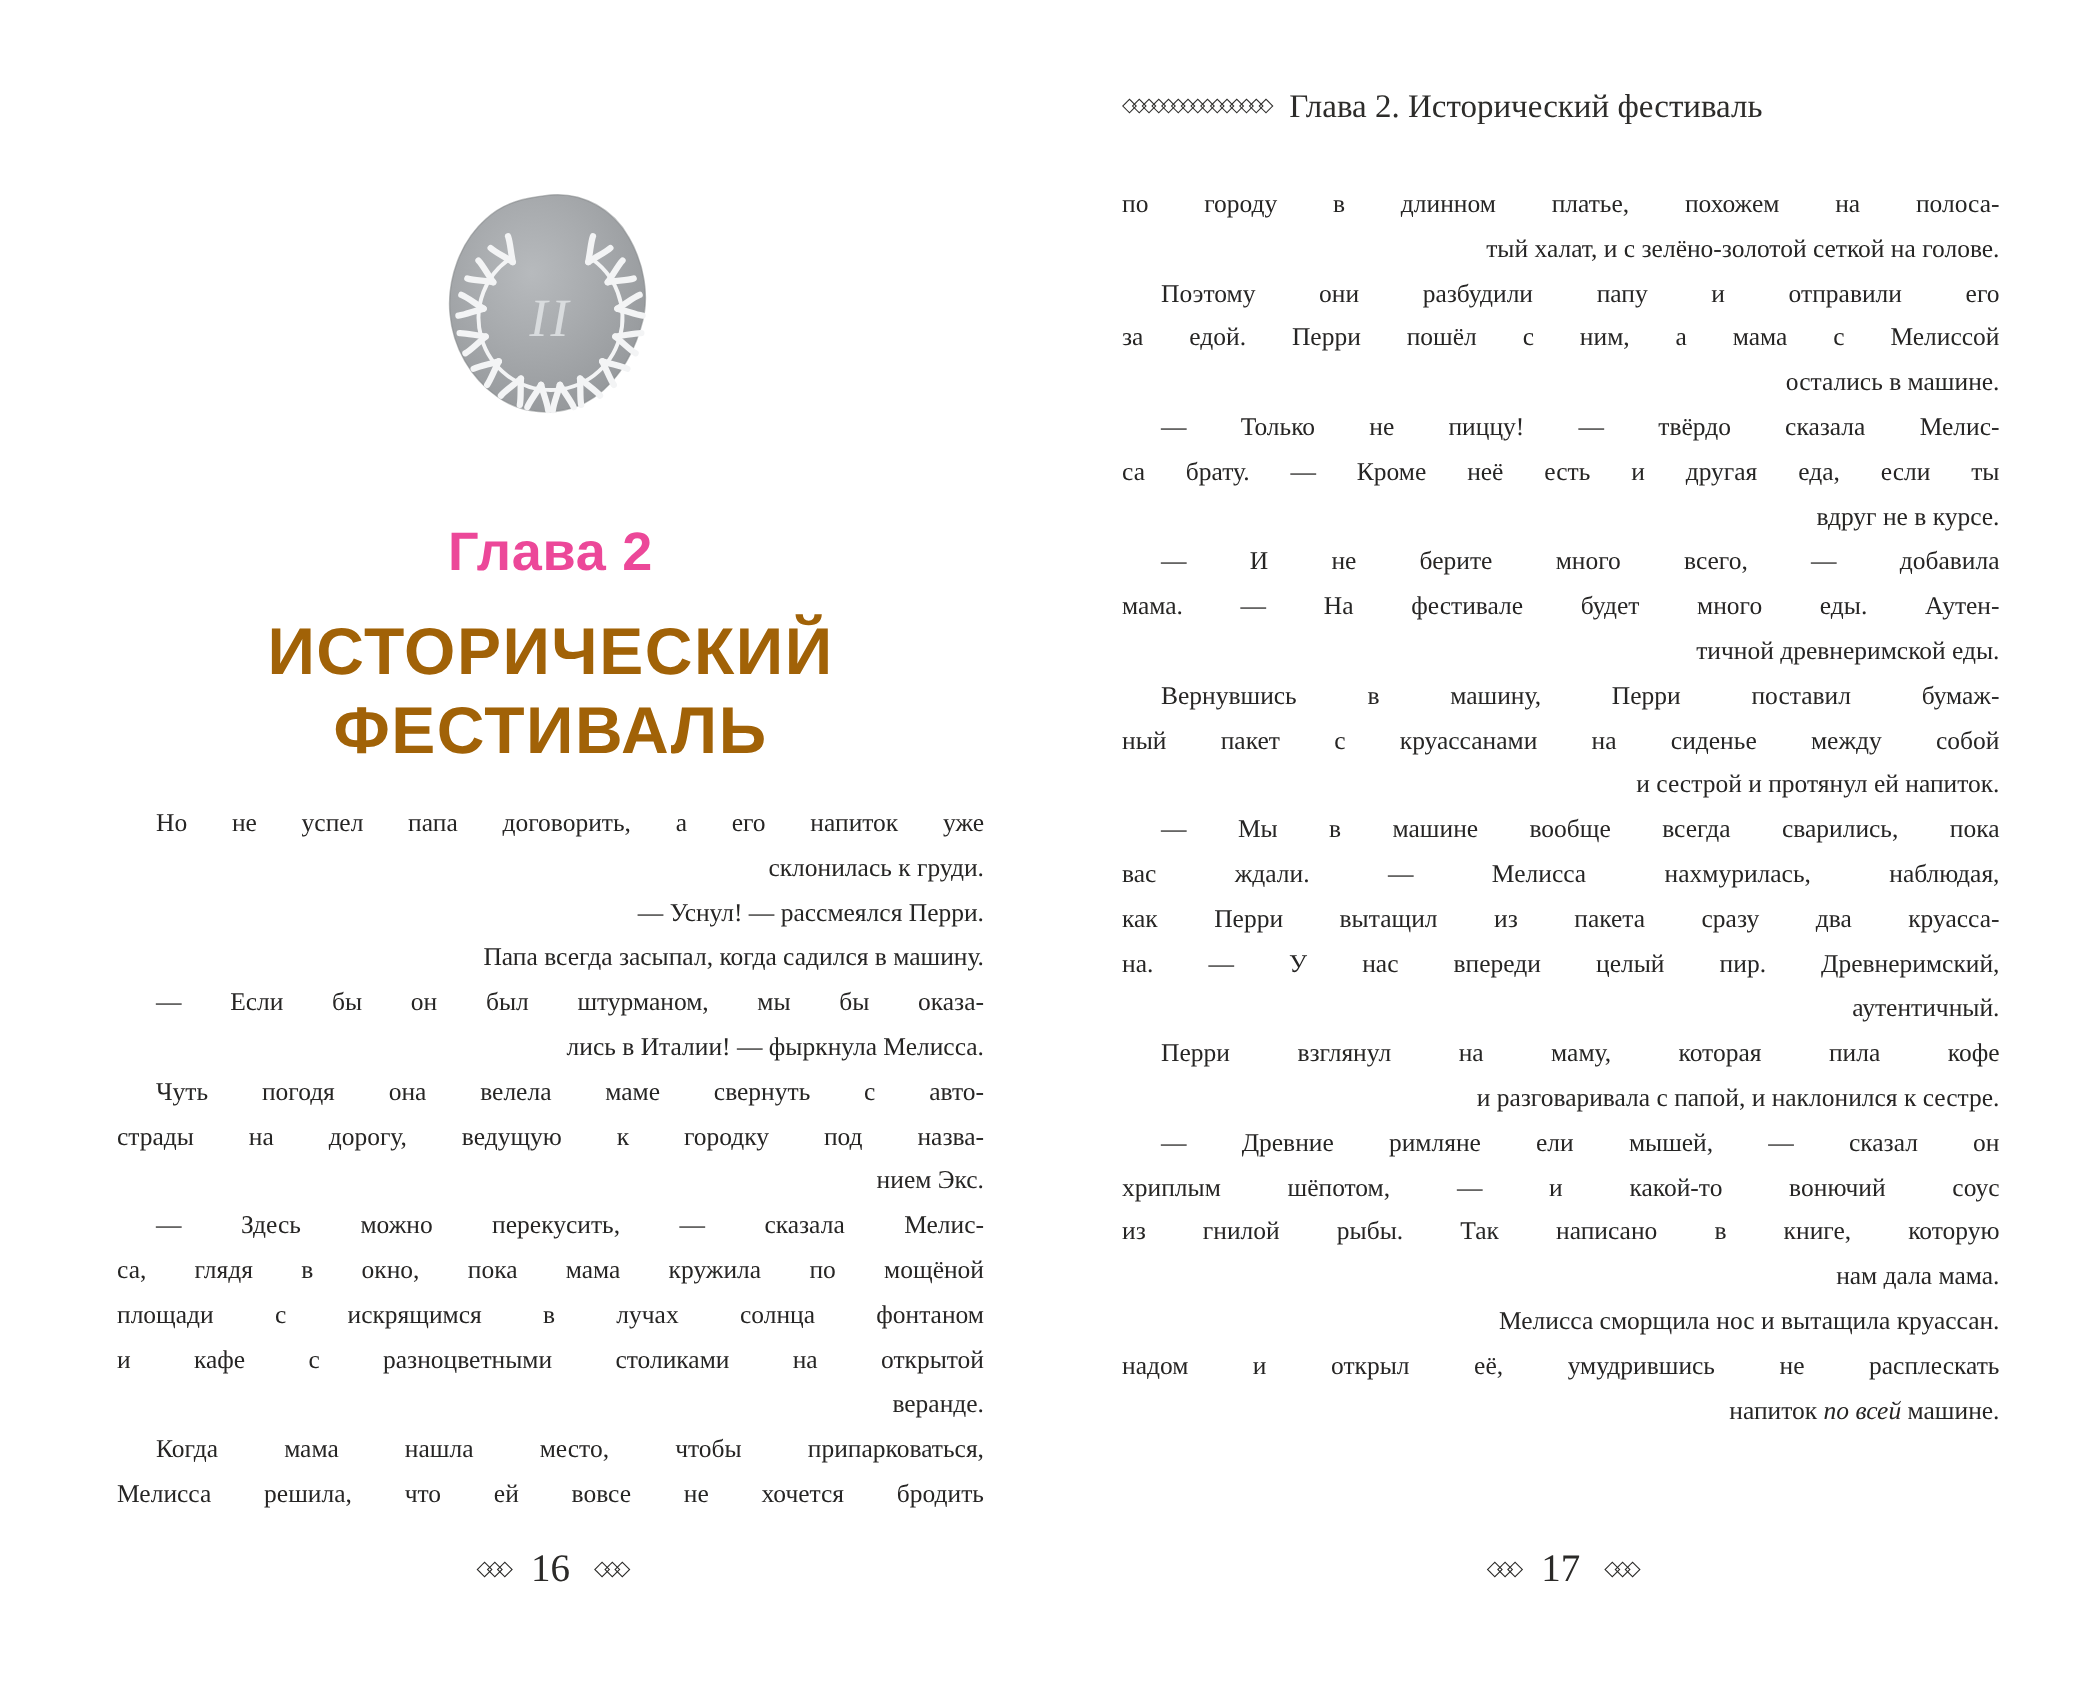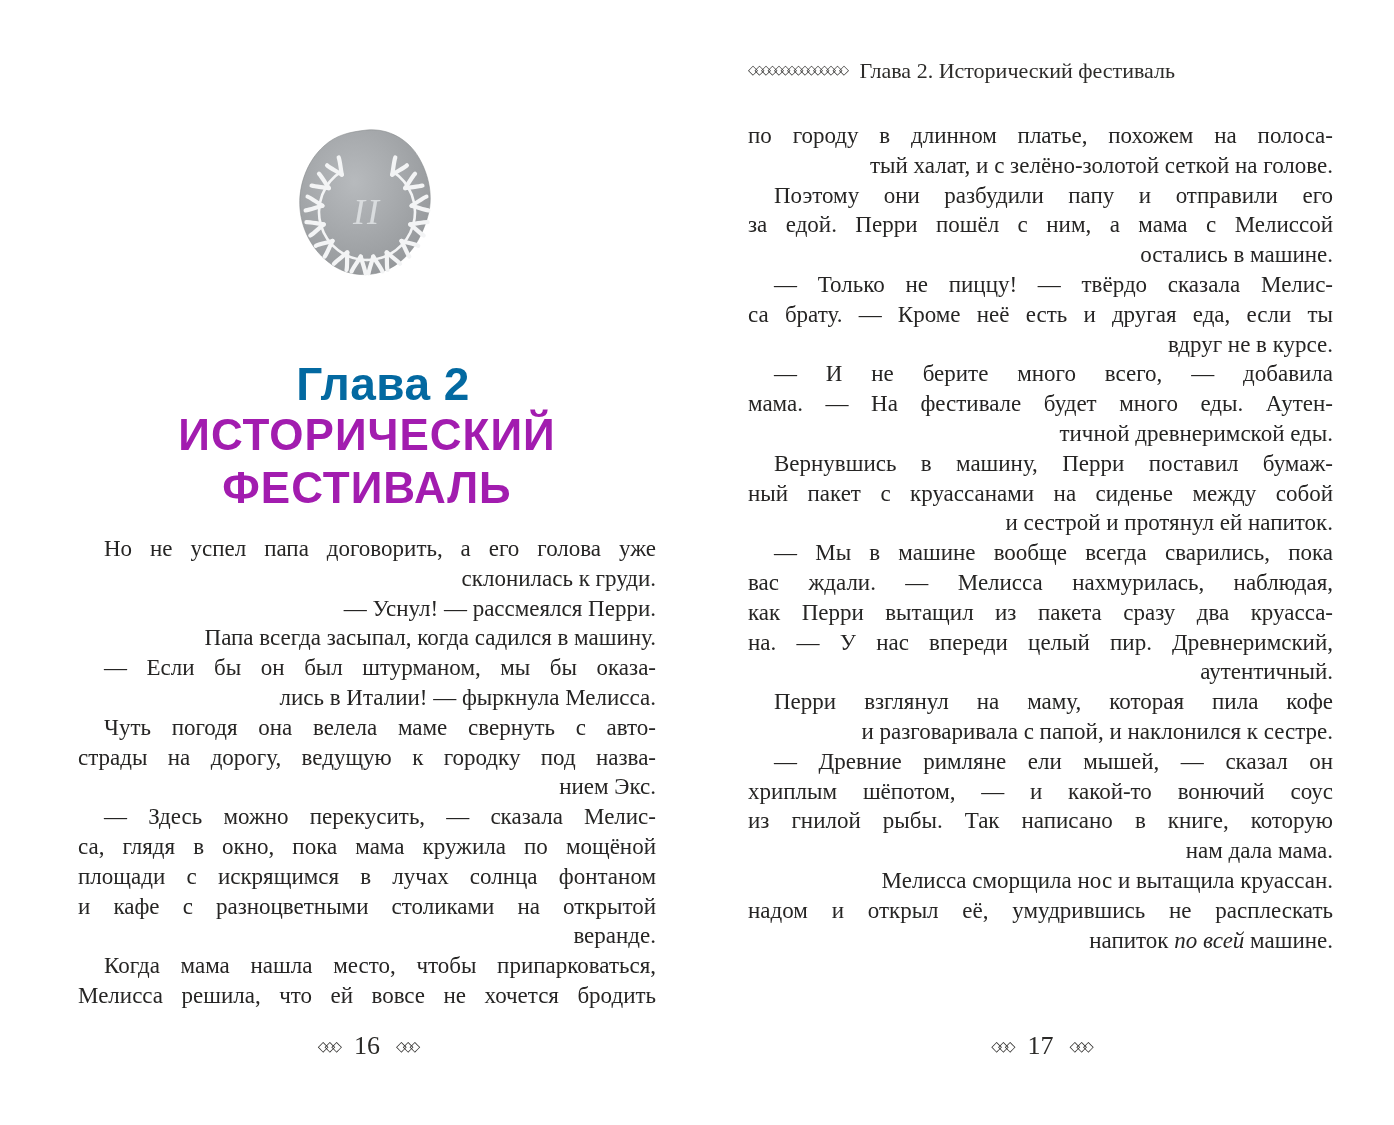--- a/index.html
+++ b/index.html
@@ -10,33 +10,33 @@
   .page { position:absolute; top:0; height:1125px; }
   .page-left  { left:78px;  width:578px; }
   .page-right { left:748px; width:585px; }
 
   
   .stone-figure { position:absolute; left:50%; top:120px; transform:translateX(-50%);
     width:154px; height:172px; margin:0;font-style:italic; }
   .stone-figure svg { display:block; width:100%; height:100%; }
 
   .chapter-heading {
-    position:absolute; top:346px; left:0; width:100%; margin:16px;
+    position:absolute; top:346px; left:0; width:100%; margin:0;
     text-align:center; font-family:"Liberation Sans", sans-serif;
-    font-weight:bold; font-size:46px; line-height:44px; color:#0369a1;
+    font-weight:bold; font-size:36px; line-height:44px; color:#ec4899;
     letter-spacing:0.5px;
   }
   .chapter-title {
     position:absolute; top:408px; left:0; width:100%; margin:0;
     text-align:center; font-family:"Liberation Sans", sans-serif;
-    font-weight:bold; font-size:44px; line-height:53px; color:#a21caf;
+    font-weight:bold; font-size:44px; line-height:53px; color:#a16207;
     letter-spacing:1px;
   }
 
-  .body-text { position:absolute; left:0; width:100%; font-size:23px; line-height:29.8px; }
+  .body-text { position:absolute; left:0; width:100%; font-size:17px; line-height:29.8px; }
   .page-left  .body-text { top:534px; }
   .page-right .body-text { top:121px; }
 
   .line { text-align:right; }
   .line.j   { text-align:justify; text-align-last:justify; }
   .line.ind { text-indent:26px; }
   .line em  { font-style:italic; }
 
   .running-header {
     position:absolute; top:58px; left:0; width:100%;
@@ -101,21 +101,21 @@
         </g>
 
         <text x="77" y="104" text-anchor="middle" font-family="Liberation Serif, serif" font-size="36" letter-spacing="2" fill="#dde0e2" opacity="0.92">II</text>
       </svg>
     </figure>
 
     <h2 class="chapter-heading">Глава 2</h2>
     <h1 class="chapter-title">ИСТОРИЧЕСКИЙ ФЕСТИВАЛЬ</h1>
 
     <div class="body-text">
-      <div class="line ind j">Но не успел папа договорить, а его голова уже</div>
+      <div class="line ind j">Но не успел папа договорить, а его напиток уже</div>
       <div class="line">склонилась к груди.</div>
       <div class="line ind">— Уснул! — рассмеялся Перри.</div>
       <div class="line ind">Папа всегда засыпал, когда садился в машину.</div>
       <div class="line ind j">— Если бы он был штурманом, мы бы оказа-</div>
       <div class="line">лись в Италии! — фыркнула Мелисса.</div>
       <div class="line ind j">Чуть погодя она велела маме свернуть с авто-</div>
       <div class="line j">страды на дорогу, ведущую к городку под назва-</div>
       <div class="line">нием Экс.</div>
       <div class="line ind j">— Здесь можно перекусить, — сказала Мелис-</div>
       <div class="line j">са, глядя в окно, пока мама кружила по мощёной</div>

